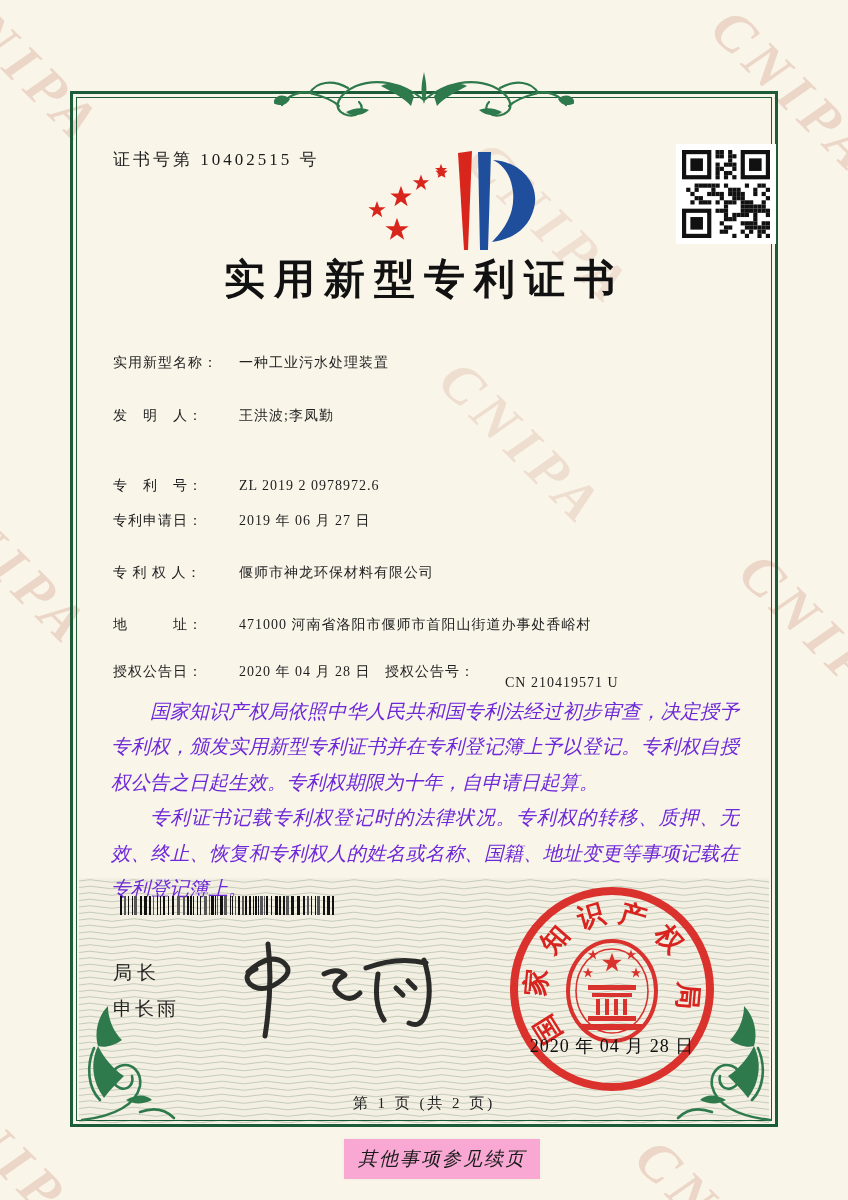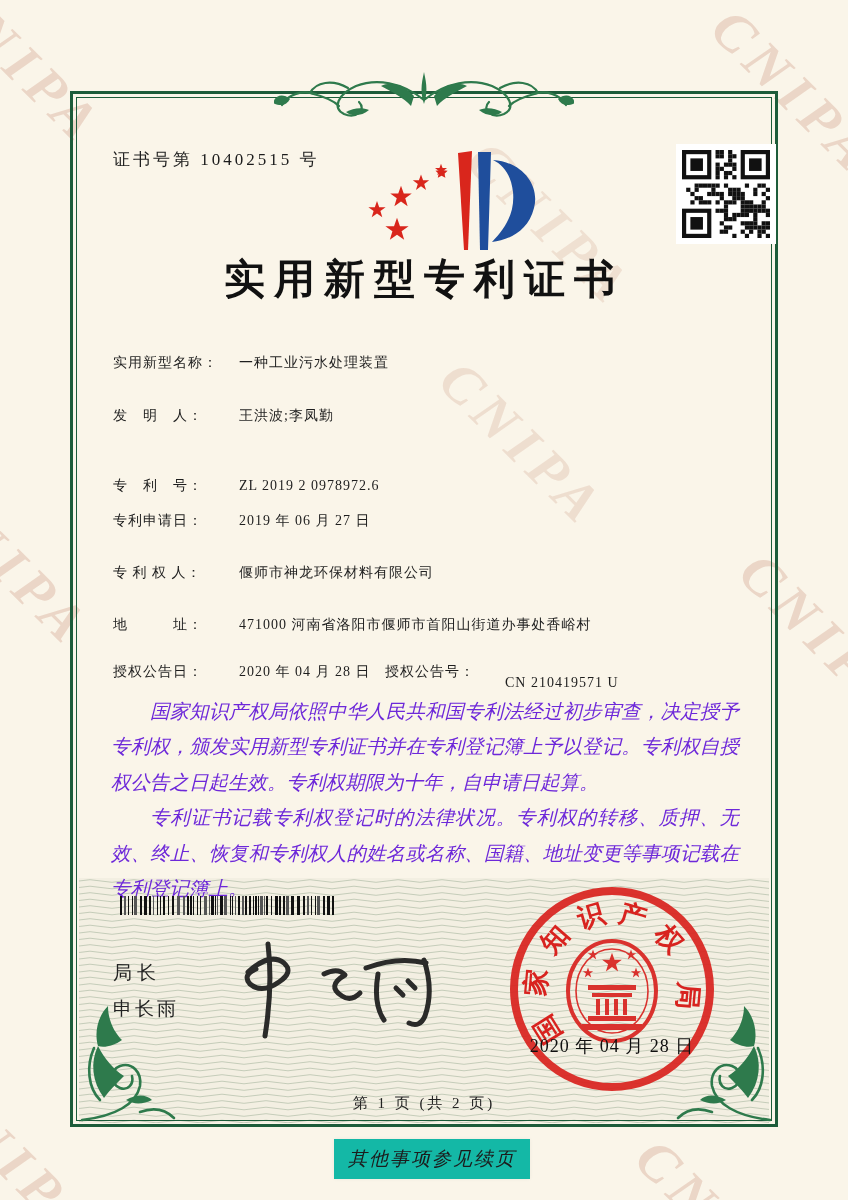--- a/index.html
+++ b/index.html
@@ -47,21 +47,21 @@
   .seal{position:absolute;left:508px;top:885px;width:208px;height:208px;}
   .seal-ring{position:absolute;left:0;top:0;}
   .seal-chars span{position:absolute;left:50%;top:50%;width:30px;height:30px;margin:-15px 0 0 -15px;
       font-size:27px;font-weight:bold;color:#d8231f;text-align:center;line-height:30px;}
   .seal-date{position:absolute;left:508px;top:1034px;width:208px;text-align:center;
       font-size:18px;color:#101010;letter-spacing:1px;z-index:3;}
 
   .pagenum{position:absolute;left:0;top:1094px;width:848px;text-align:center;
       font-size:15px;letter-spacing:3px;color:#222;}
 
-  .footer-box{position:absolute;left:334px;top:1139px;width:196px;height:40px;background:#14b8a6;
+  .footer-box{position:absolute;left:344px;top:1139px;width:196px;height:40px;background:#f9a8d4;
       box-shadow:0 0 4px rgba(0,0,0,0.05);display:flex;align-items:center;justify-content:center;}
   .footer-note{font-size:19px;font-style:italic;letter-spacing:2px;color:#1c1c1c;}
 
   .qrbox{position:absolute;left:676px;top:144px;width:100px;height:100px;background:#fff;}
   .qrbox svg{position:absolute;left:6px;top:6px;}
 
   .logo{position:absolute;left:358px;top:140px;}
 
   .orn-top{position:absolute;left:274px;top:66px;z-index:2;}
   .orn-bl{position:absolute;left:74px;top:1002px;z-index:3;}

